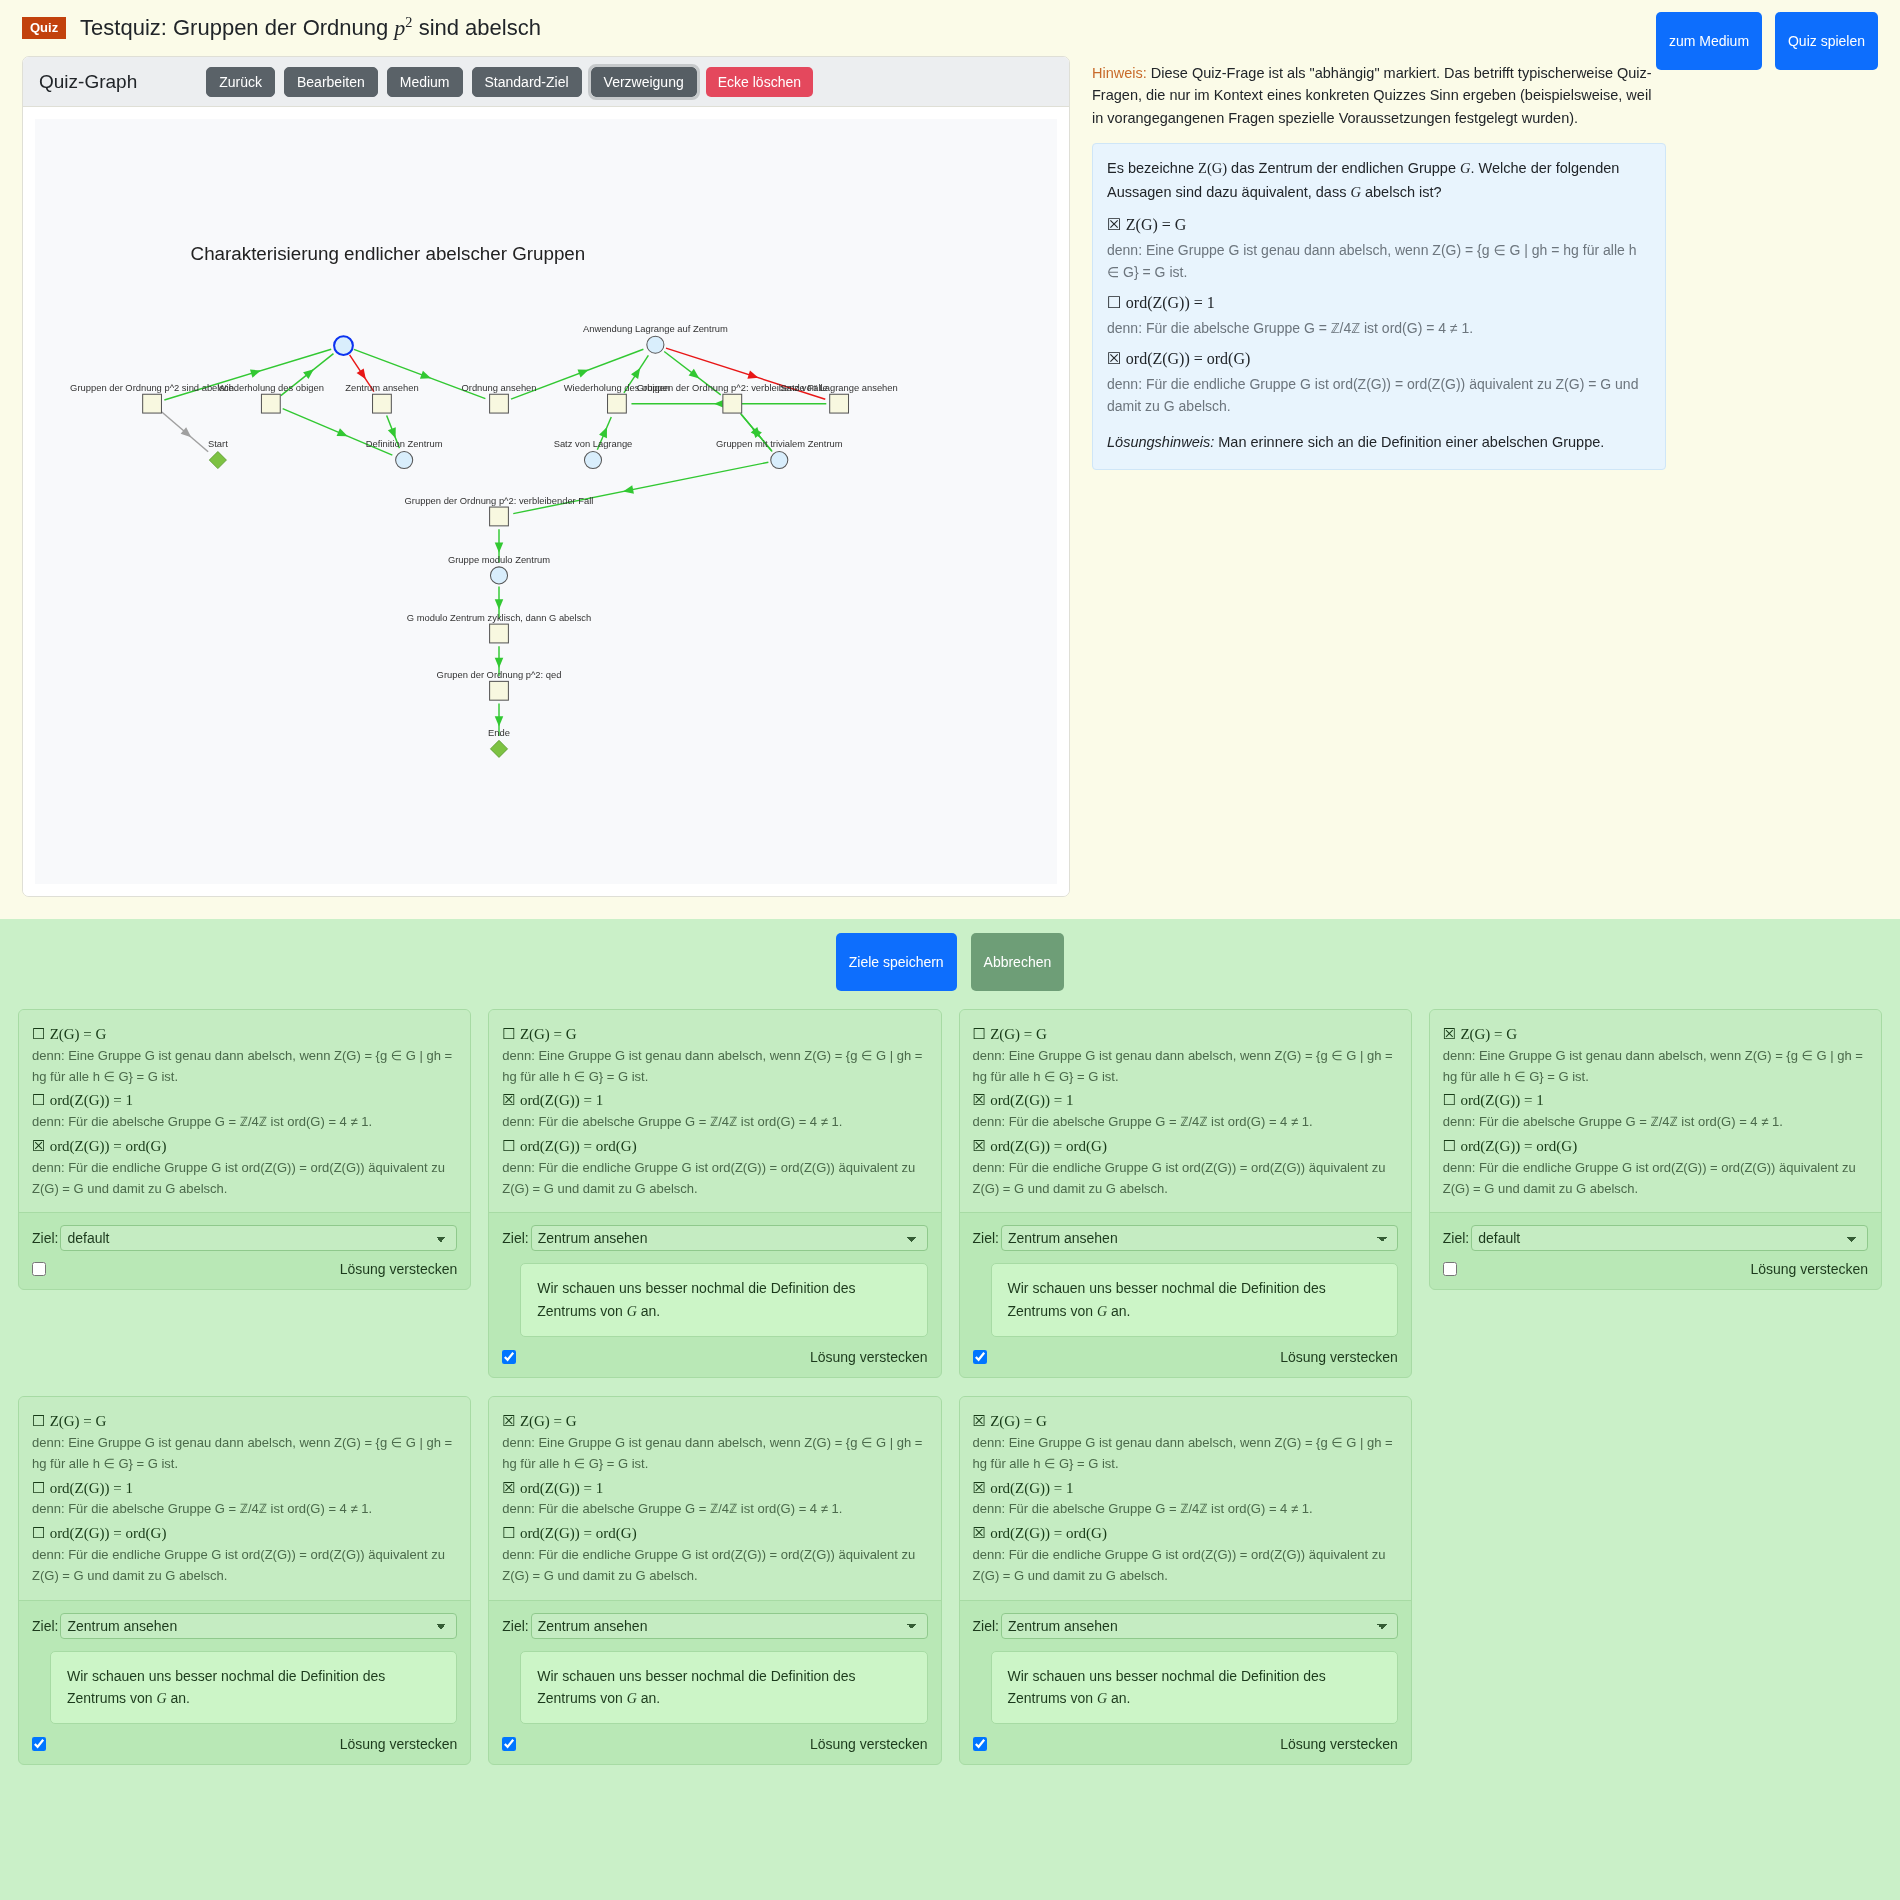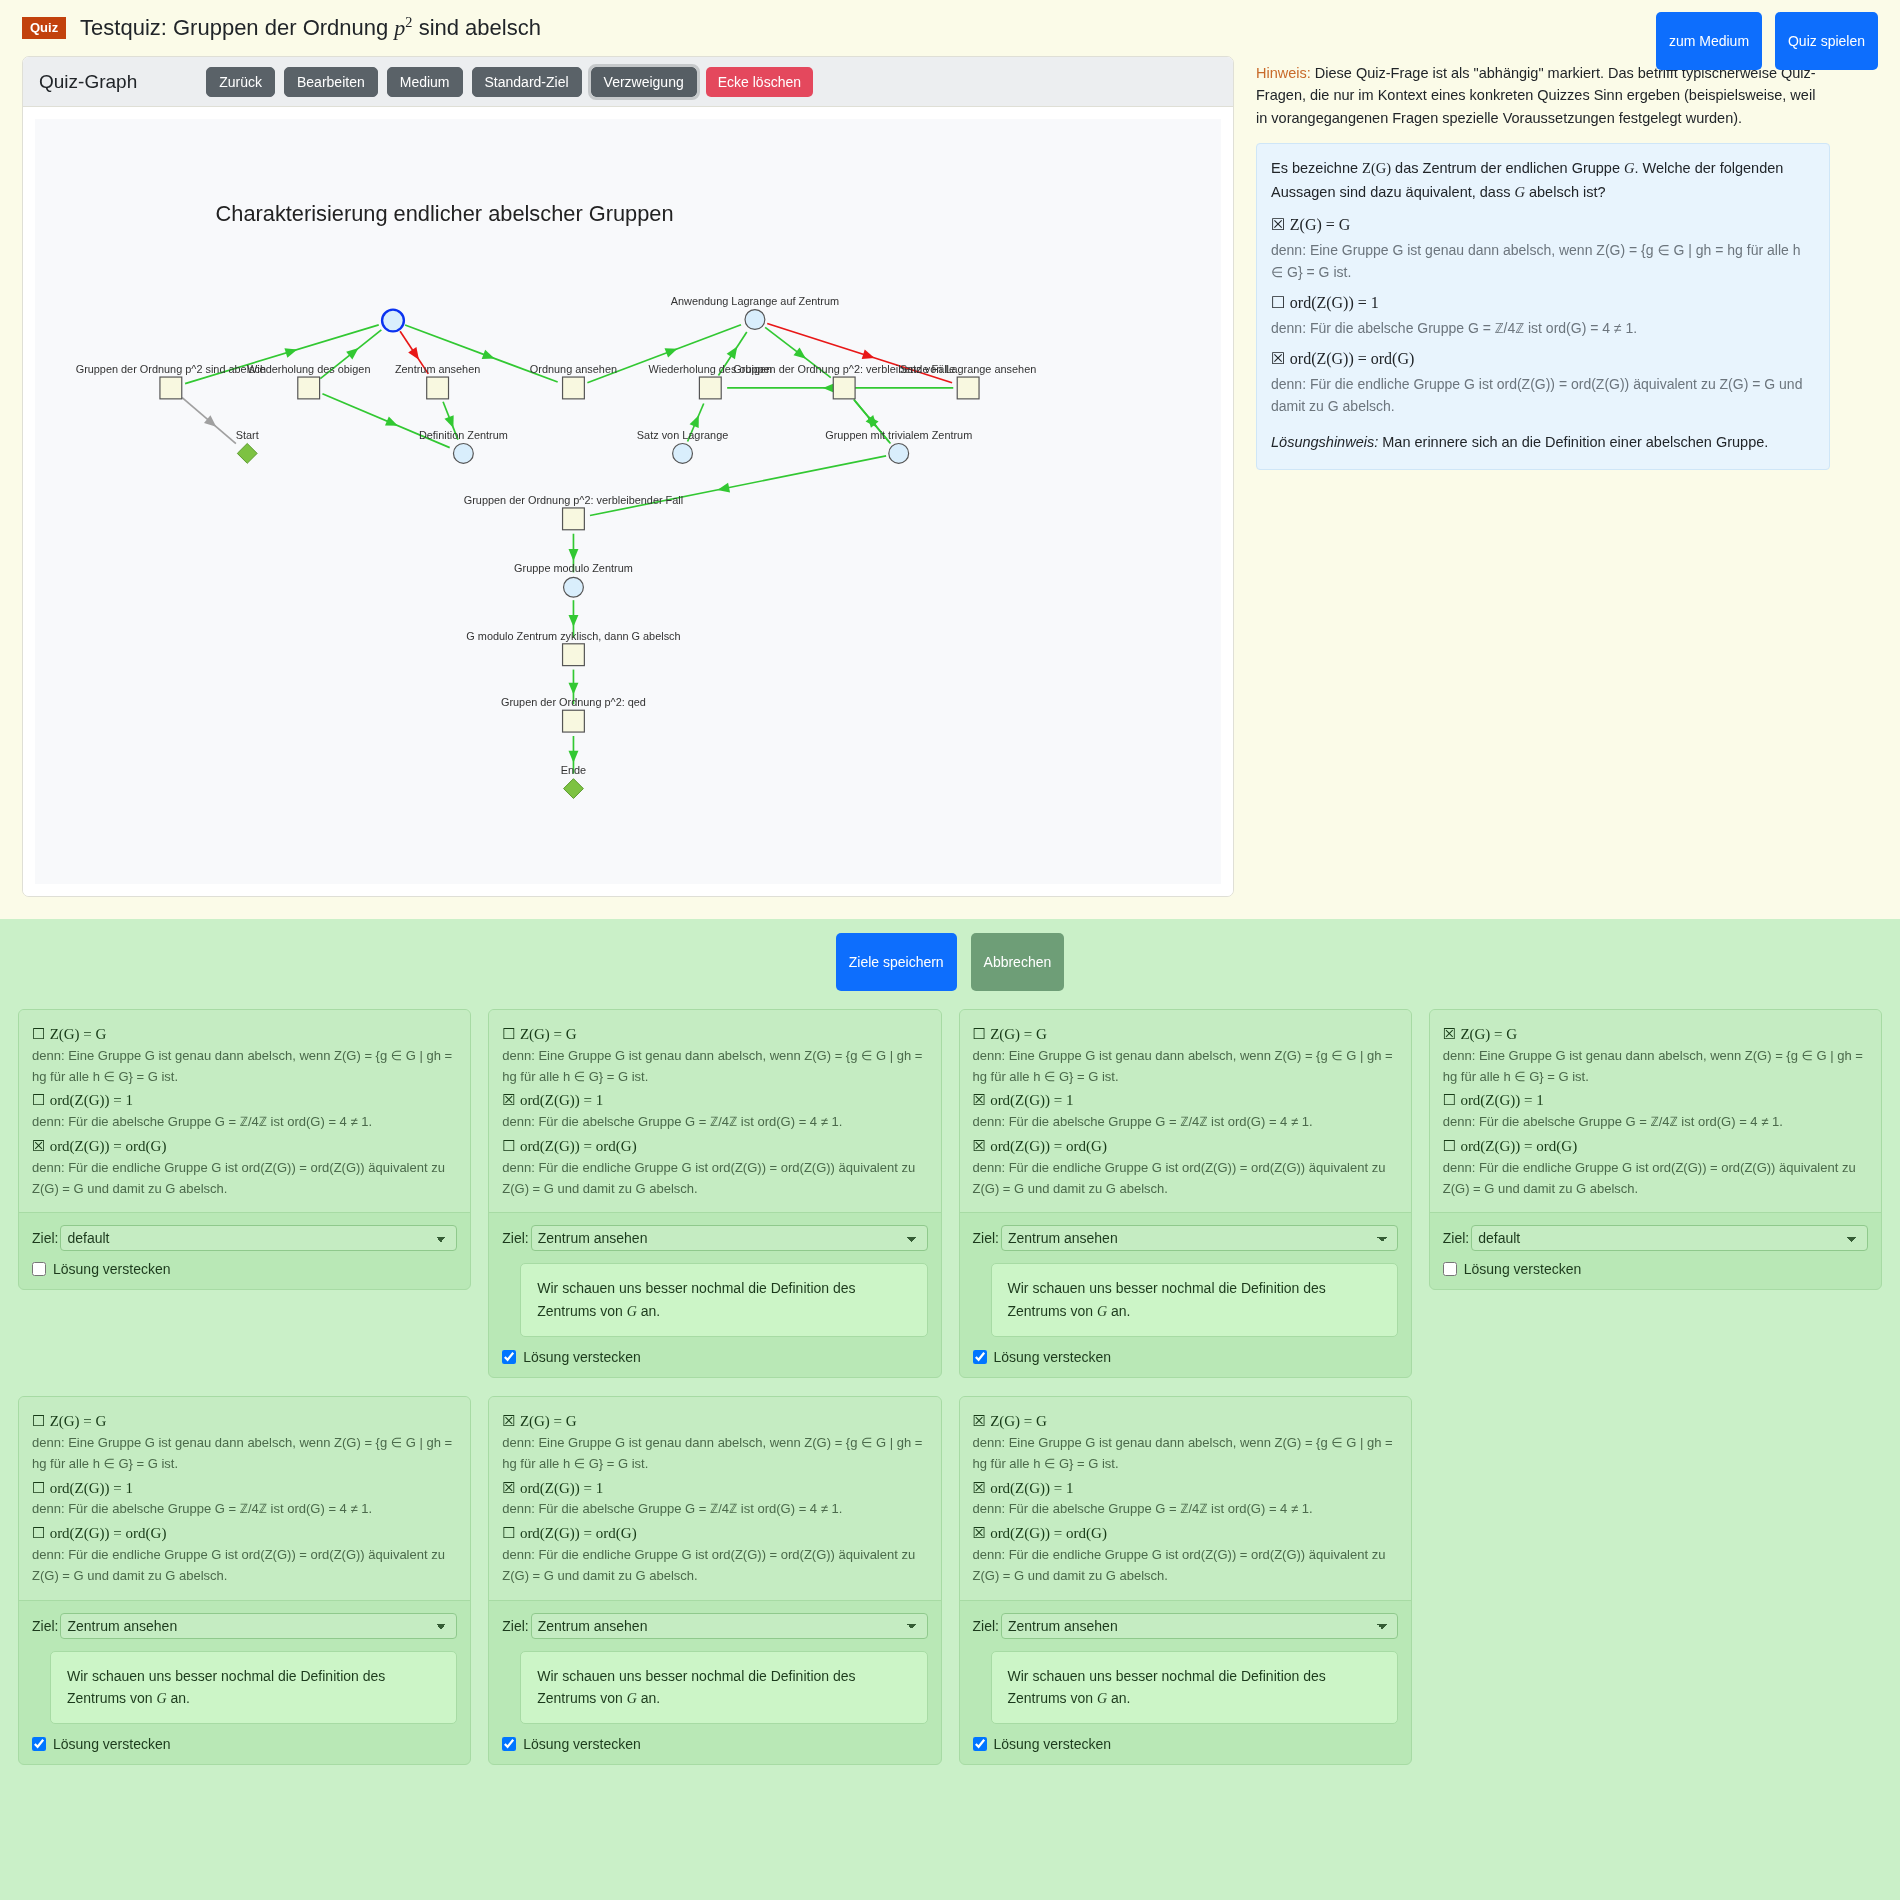--- a/index.html
+++ b/index.html
@@ -64,21 +64,21 @@
 
   
   #main {
     display:flex;
     gap:22px;
     padding:0 22px;
     align-items:flex-start;
   }
   
   #graph-card {
-    width:1212px;
+    width:1048px;
     background:#fff;
     border:1px solid #dfdfd6;
     border-radius:7px;
     overflow:hidden;
   }
   #graph-card-header {
     background:#eceef0;
     border-bottom:1px solid #dfdfd6;
     height:50px;
     display:flex;
@@ -189,20 +189,21 @@
     padding:13px 16px;
     font-size:14px;
     line-height:1.6;
     color:#1c3a1c;
     min-height:62px;
   }
   .hide-row {
     display:flex; align-items:center; gap:7px;
     font-size:14px; color:#1c3a1c;
     margin-top:10px;
+    justify-content:space-between;
   }
   .hide-row input[type=checkbox] { width:14px; height:14px; margin:0; }
   .spacer-card { visibility:hidden; }
 
   
   .nlabel { font-family:"Liberation Sans", sans-serif; font-size:11px; fill:#333; }
   .gtitle { font-family:"Liberation Sans", sans-serif; font-size:22px; fill:#222; }
 </style>
 </head>
 <body>

